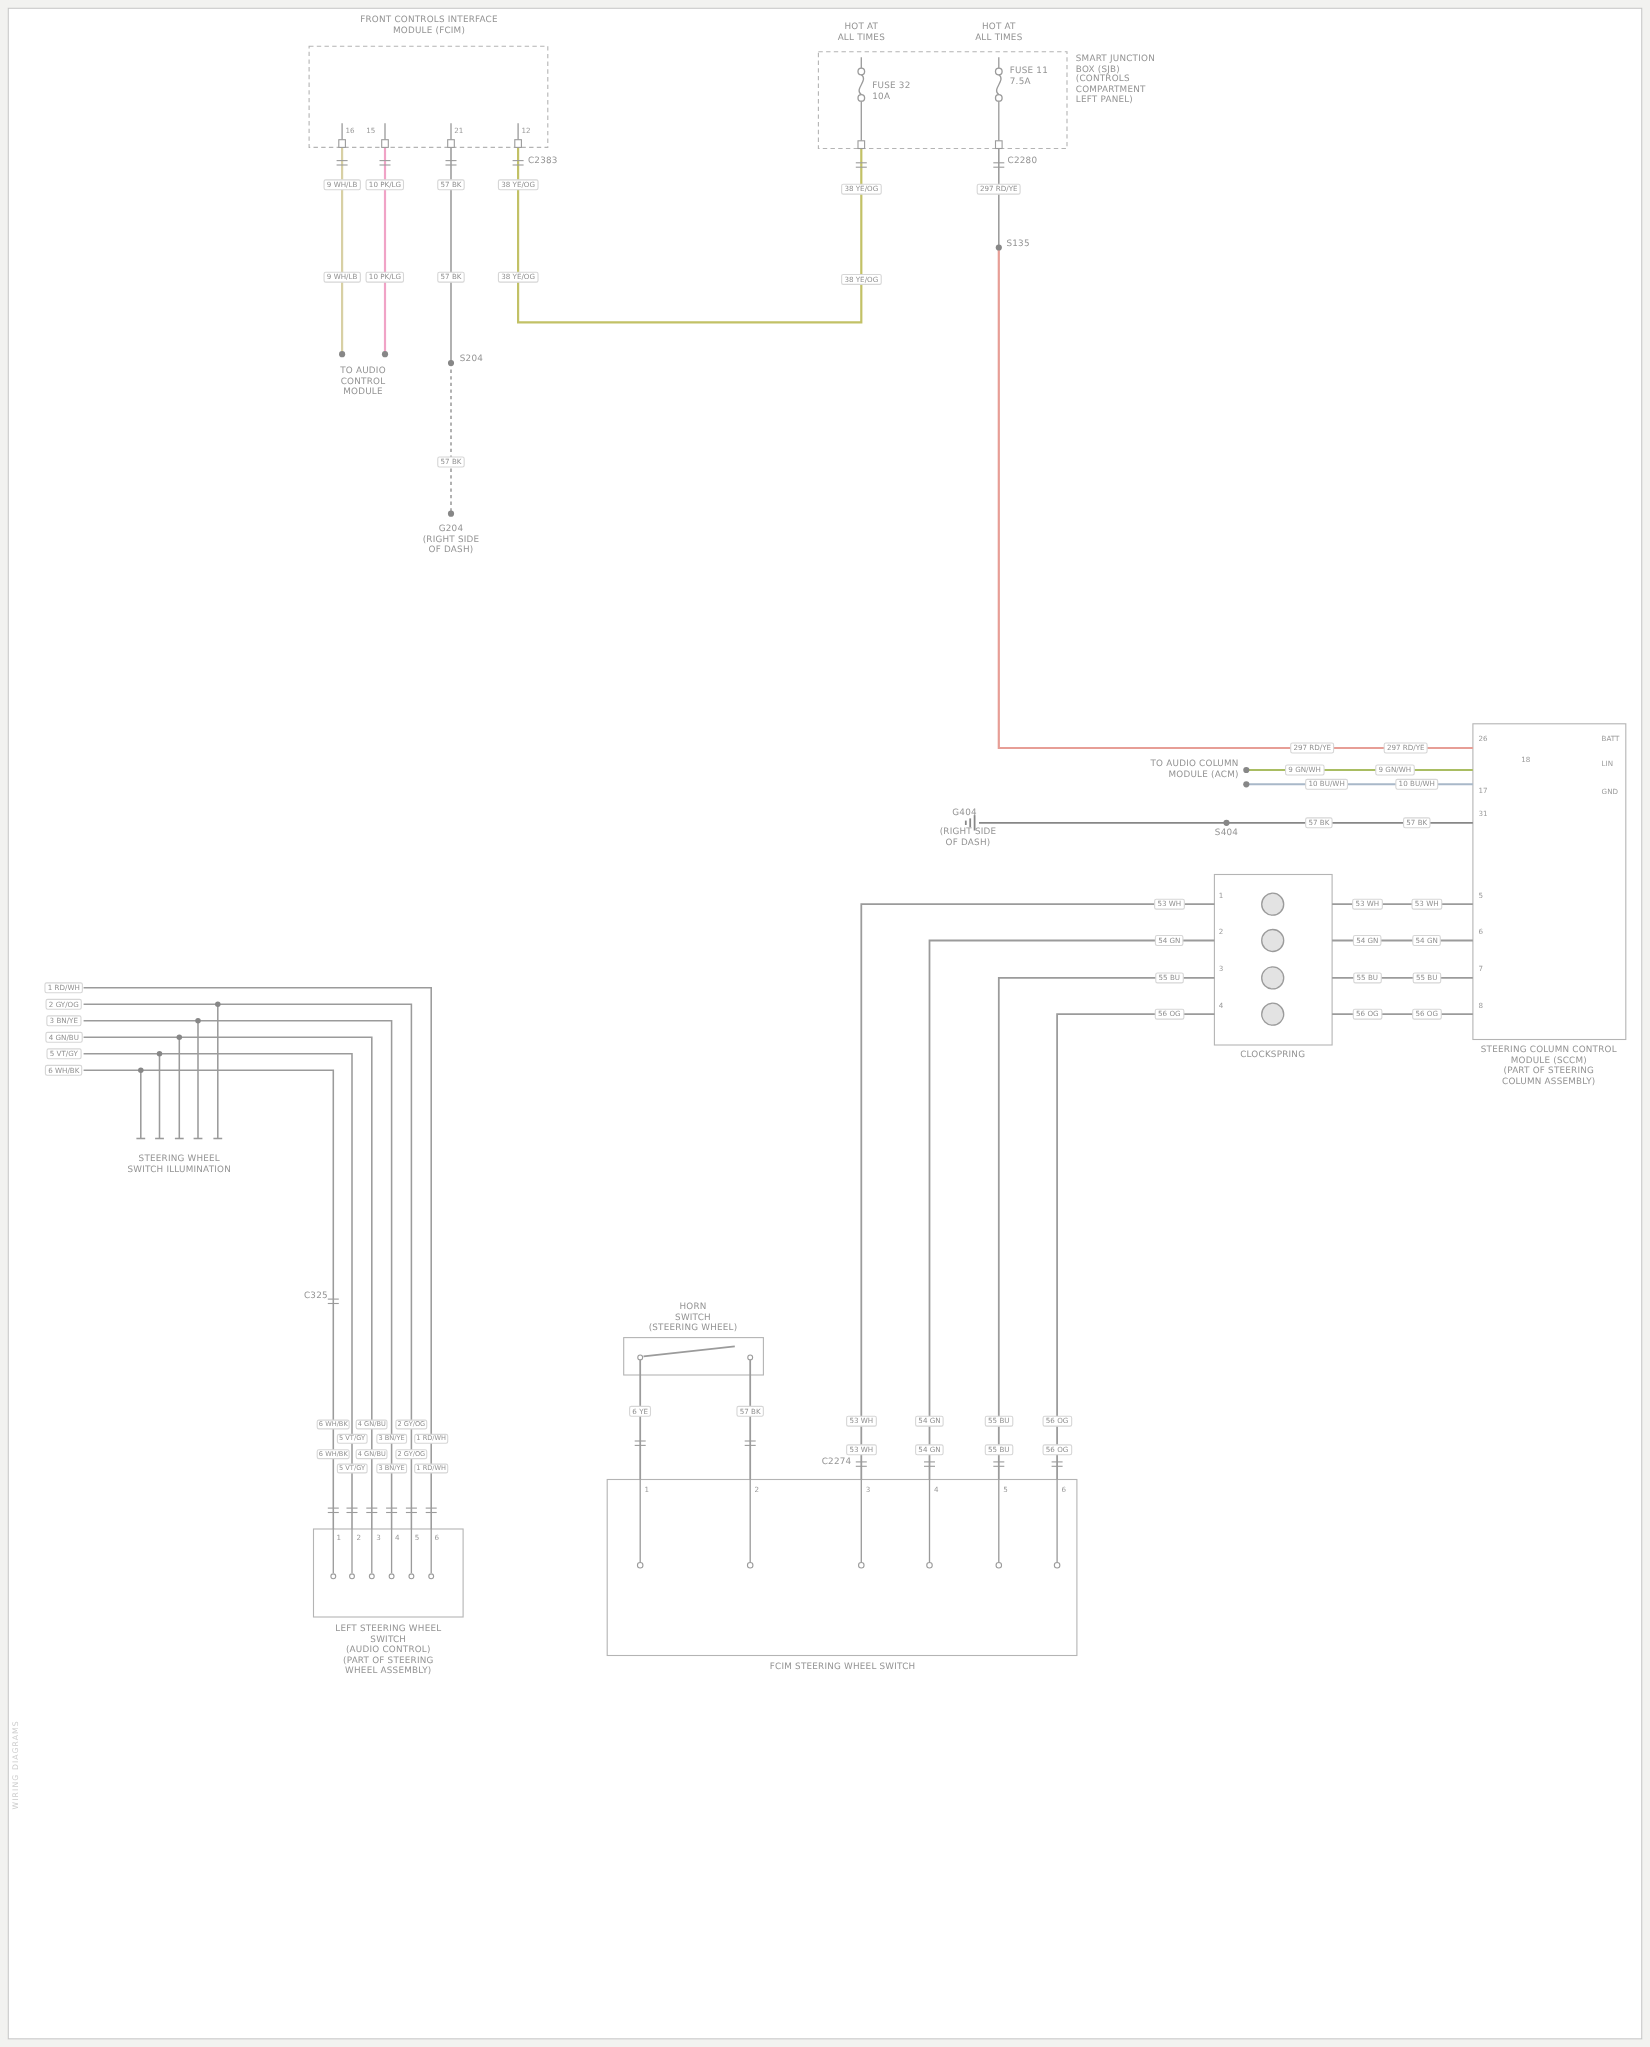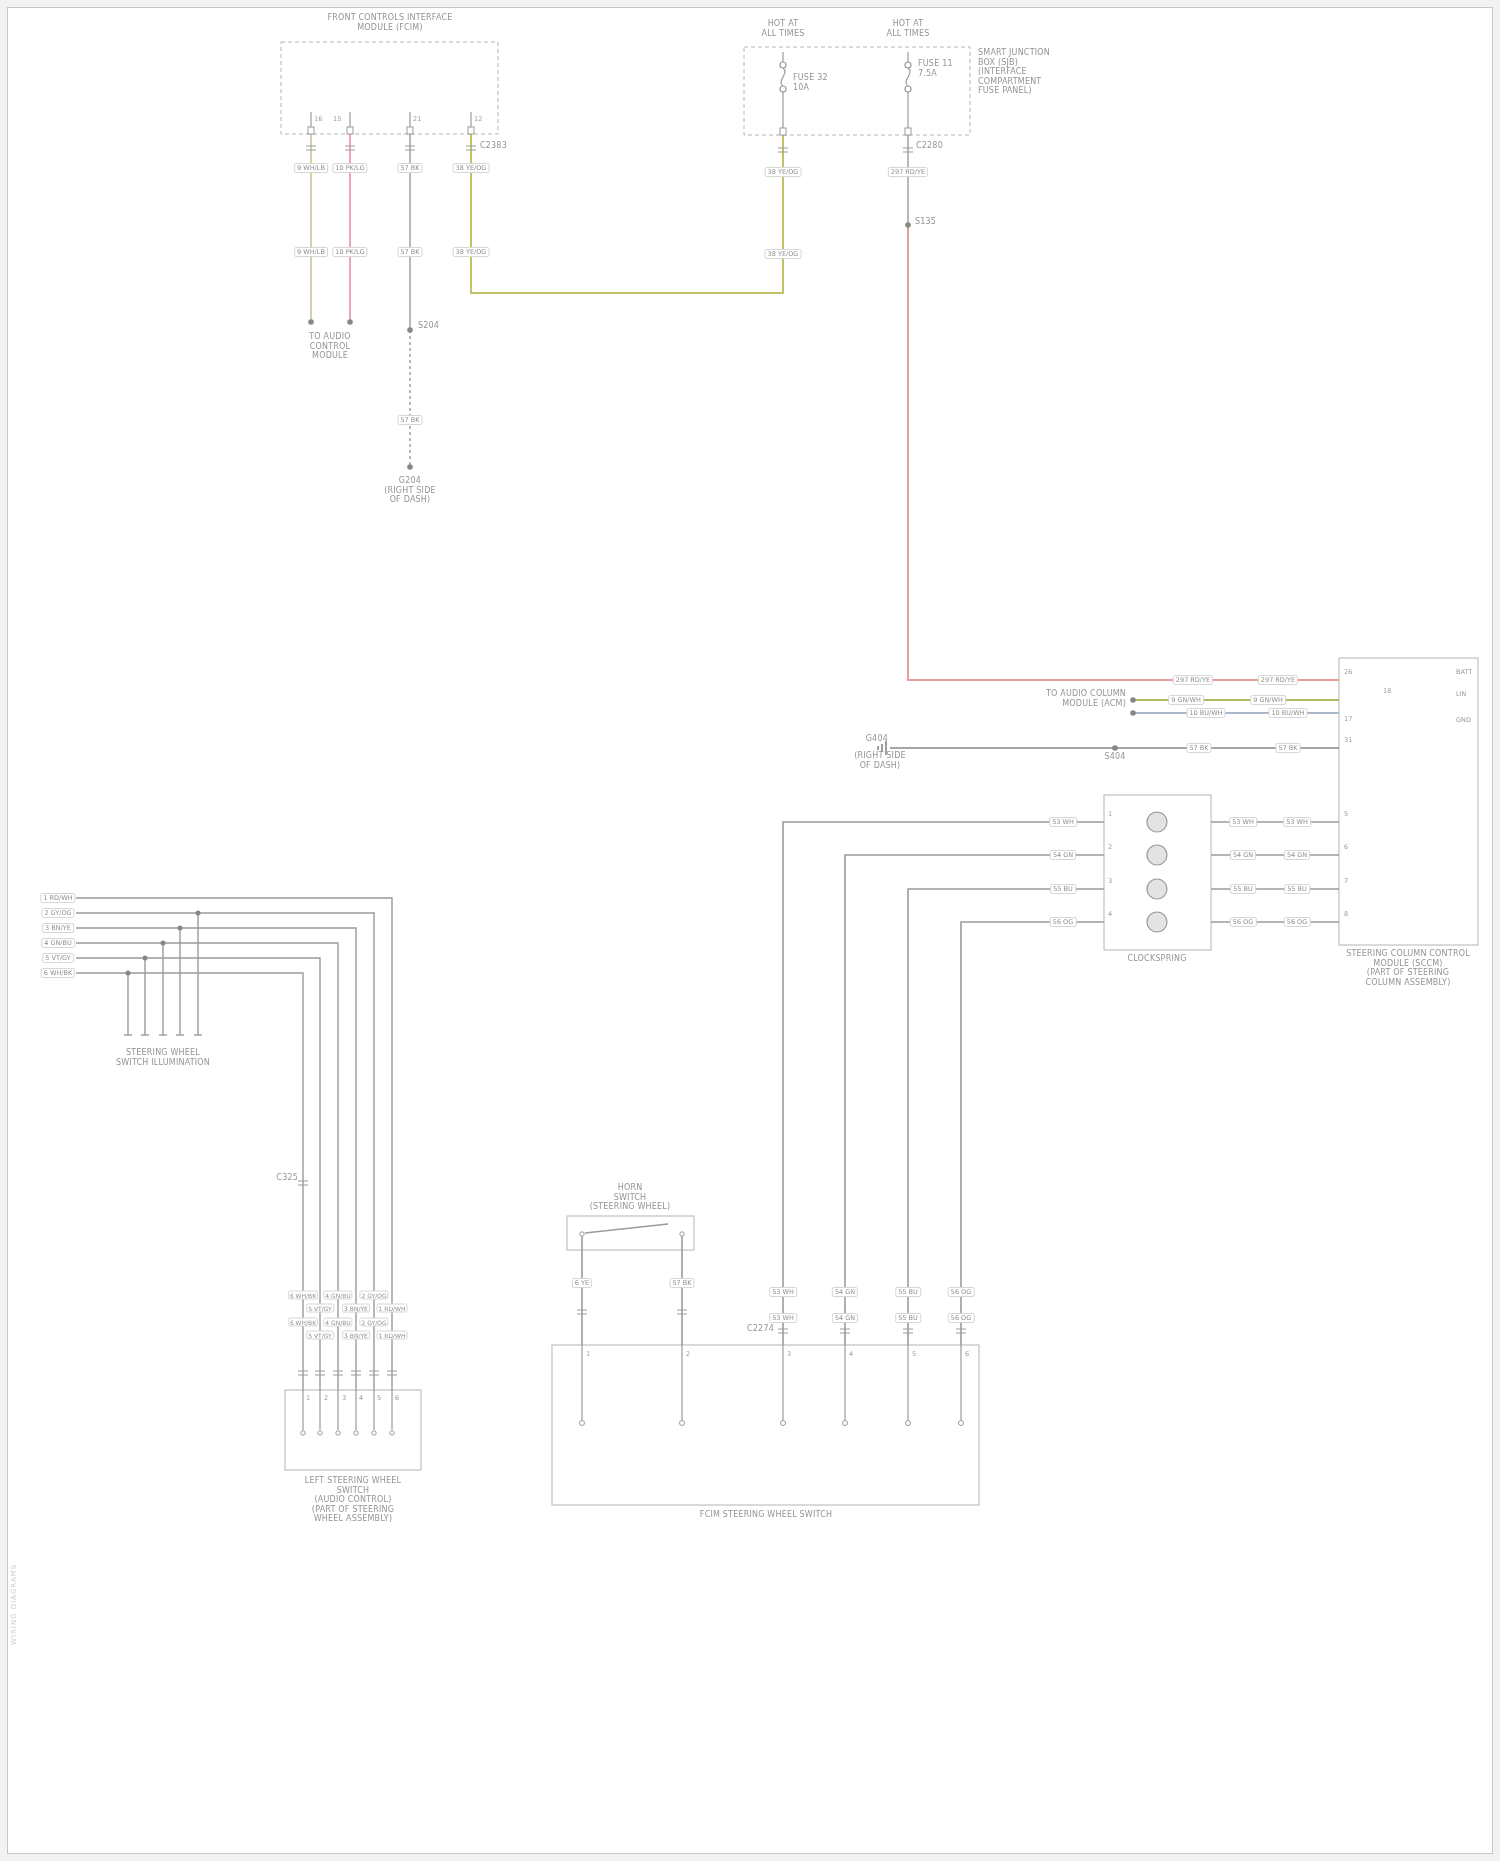--- a/index.html
+++ b/index.html
@@ -255,23 +255,23 @@
     <div>10A</div>
   </div>
   <div class="lbl" style="left:918px;top:59px">
     <div>FUSE 11</div>
     <div>7.5A</div>
   </div>
 
   <div class="lbl" style="left:978px;top:48px;width:130px">
     <div>SMART JUNCTION</div>
     <div>BOX (SJB)</div>
-    <div>(INTERFACE</div>
+    <div>(CONTROLS</div>
     <div>COMPARTMENT</div>
-    <div>FUSE PANEL)</div>
+    <div>LEFT PANEL)</div>
   </div>
 
   <div class="lbl" style="left:480px;top:141px">C2383</div>
   <div class="lbl" style="left:916px;top:141px">C2280</div>
   <div class="lbl" style="left:915px;top:217px">S135</div>
   <div class="lbl" style="left:418px;top:321px">S204</div>
 
   <div class="lbl ctr" style="left:268px;top:332px;width:124px">
     <div>TO AUDIO</div>
     <div>CONTROL</div>

